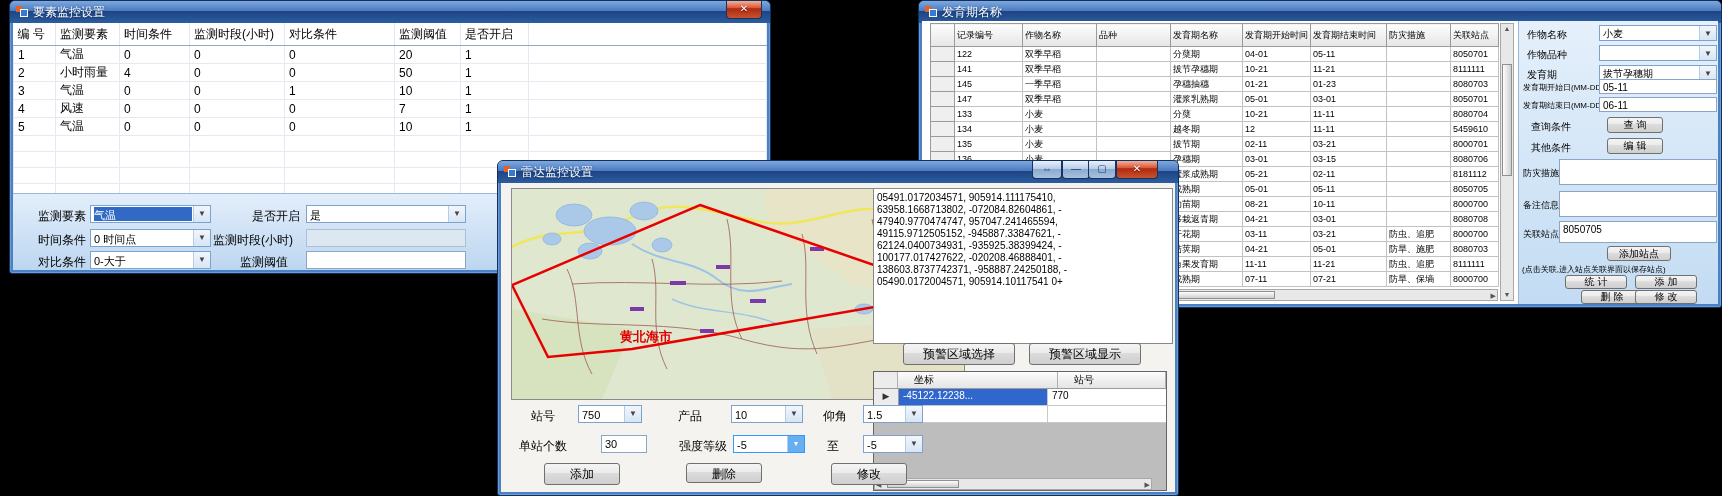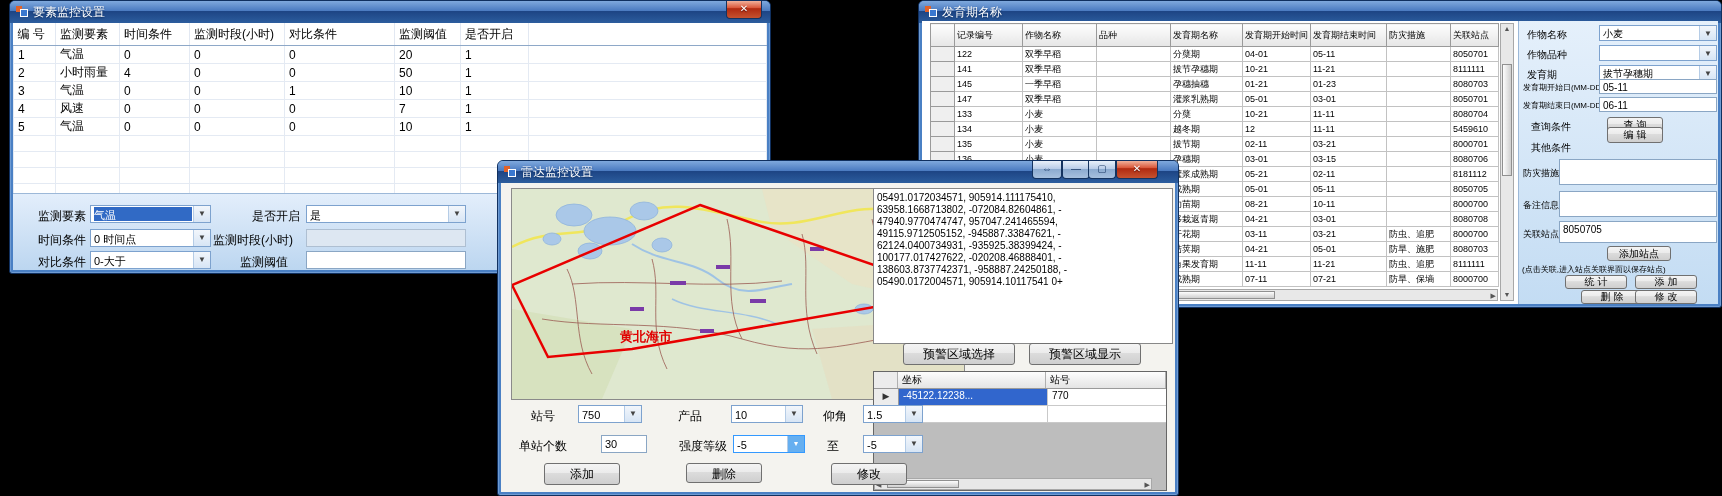--- a/index.html
+++ b/index.html
@@ -50,21 +50,21 @@
   
   #w2 .win-body{background:#f4f3ef;}
   #w2-map{position:absolute;left:10px;top:5px;width:452px;height:210px;border:1px solid #8a8a8a;}
   #w2-coords{position:absolute;left:372px;top:5px;width:292px;height:148px;background:#fff;
     border:1px solid #888;font-size:10px;line-height:12px;padding:3px;white-space:pre-wrap;
     overflow:hidden;word-break:break-all;}
   .w2-areabtn{position:absolute;height:22px;width:112px;font-size:12px;line-height:20px;}
   #w2-grid{position:absolute;left:372px;top:188px;width:292px;height:118px;background:#bdbdbd;
     border:1px solid #666;}
   .g-head{display:flex;height:16px;background:linear-gradient(#fdfdfd,#e4e4e4);
-    border-bottom:1px solid #9a9a9a;font-size:10px;}
+    border-bottom:1px solid #9a9a9a;font-size:10px;gap:12px;}
   .g-head div{border-right:1px solid #b0b0b0;padding:1px 4px;box-sizing:border-box;}
   .g-row{display:flex;height:16px;background:#fff;border-bottom:1px solid #c9c9c9;font-size:10px;}
   .g-sel{background:#3166cd;color:#fff;}
   .g-rowhdr{width:24px;flex:none;background:#ececec;border-right:1px solid #9a9a9a;
     text-align:center;line-height:14px;font-size:9px;color:#333;}
   .scroll-h{position:absolute;height:12px;background:#e8e8e8;border:1px solid #a8a8a8;box-sizing:border-box;}
   .scroll-h .thumb{position:absolute;top:1px;bottom:1px;background:linear-gradient(#fdfdfd,#cfcfcf);
     border:1px solid #909090;}
   .scroll-h .arr,.scroll-v .arr{position:absolute;font-size:7px;color:#555;line-height:10px;text-align:center;}
   .scroll-v{position:absolute;width:14px;background:#e8e8e8;border:1px solid #a8a8a8;box-sizing:border-box;}
@@ -337,21 +337,21 @@
         <span class="lbl" style="left:4px;top:61px;font-size:8px;">发育期开始日(MM-DD)</span>
         <div class="tbox p-box" style="left:80px;top:58px;width:118px;height:15px;"><span>05-11</span></div>
 
         <span class="lbl" style="left:4px;top:79px;font-size:8px;">发育期结束日(MM-DD)</span>
         <div class="tbox p-box" style="left:80px;top:76px;width:118px;height:15px;"><span>06-11</span></div>
 
         <span class="lbl" style="left:12px;top:99px;">查询条件</span>
         <div class="btn p-btn" style="left:88px;top:96px;">查 询</div>
 
         <span class="lbl" style="left:12px;top:120px;">其他条件</span>
-        <div class="btn p-btn" style="left:88px;top:106px;">编 辑</div>
+        <div class="btn p-btn" style="left:88px;top:117px;">编 辑</div>
 
         <span class="lbl" style="left:4px;top:146px;font-size:9px;">防灾措施</span>
         <div class="tbox p-box" style="left:40px;top:138px;width:158px;height:26px;"><span></span></div>
 
         <span class="lbl" style="left:4px;top:178px;font-size:9px;">备注信息</span>
         <div class="tbox p-box" style="left:40px;top:170px;width:158px;height:26px;"><span></span></div>
 
         <span class="lbl" style="left:4px;top:207px;font-size:9px;">关联站点</span>
         <div class="tbox p-box" style="left:40px;top:200px;width:158px;height:22px;"><span>8050705</span></div>
 

